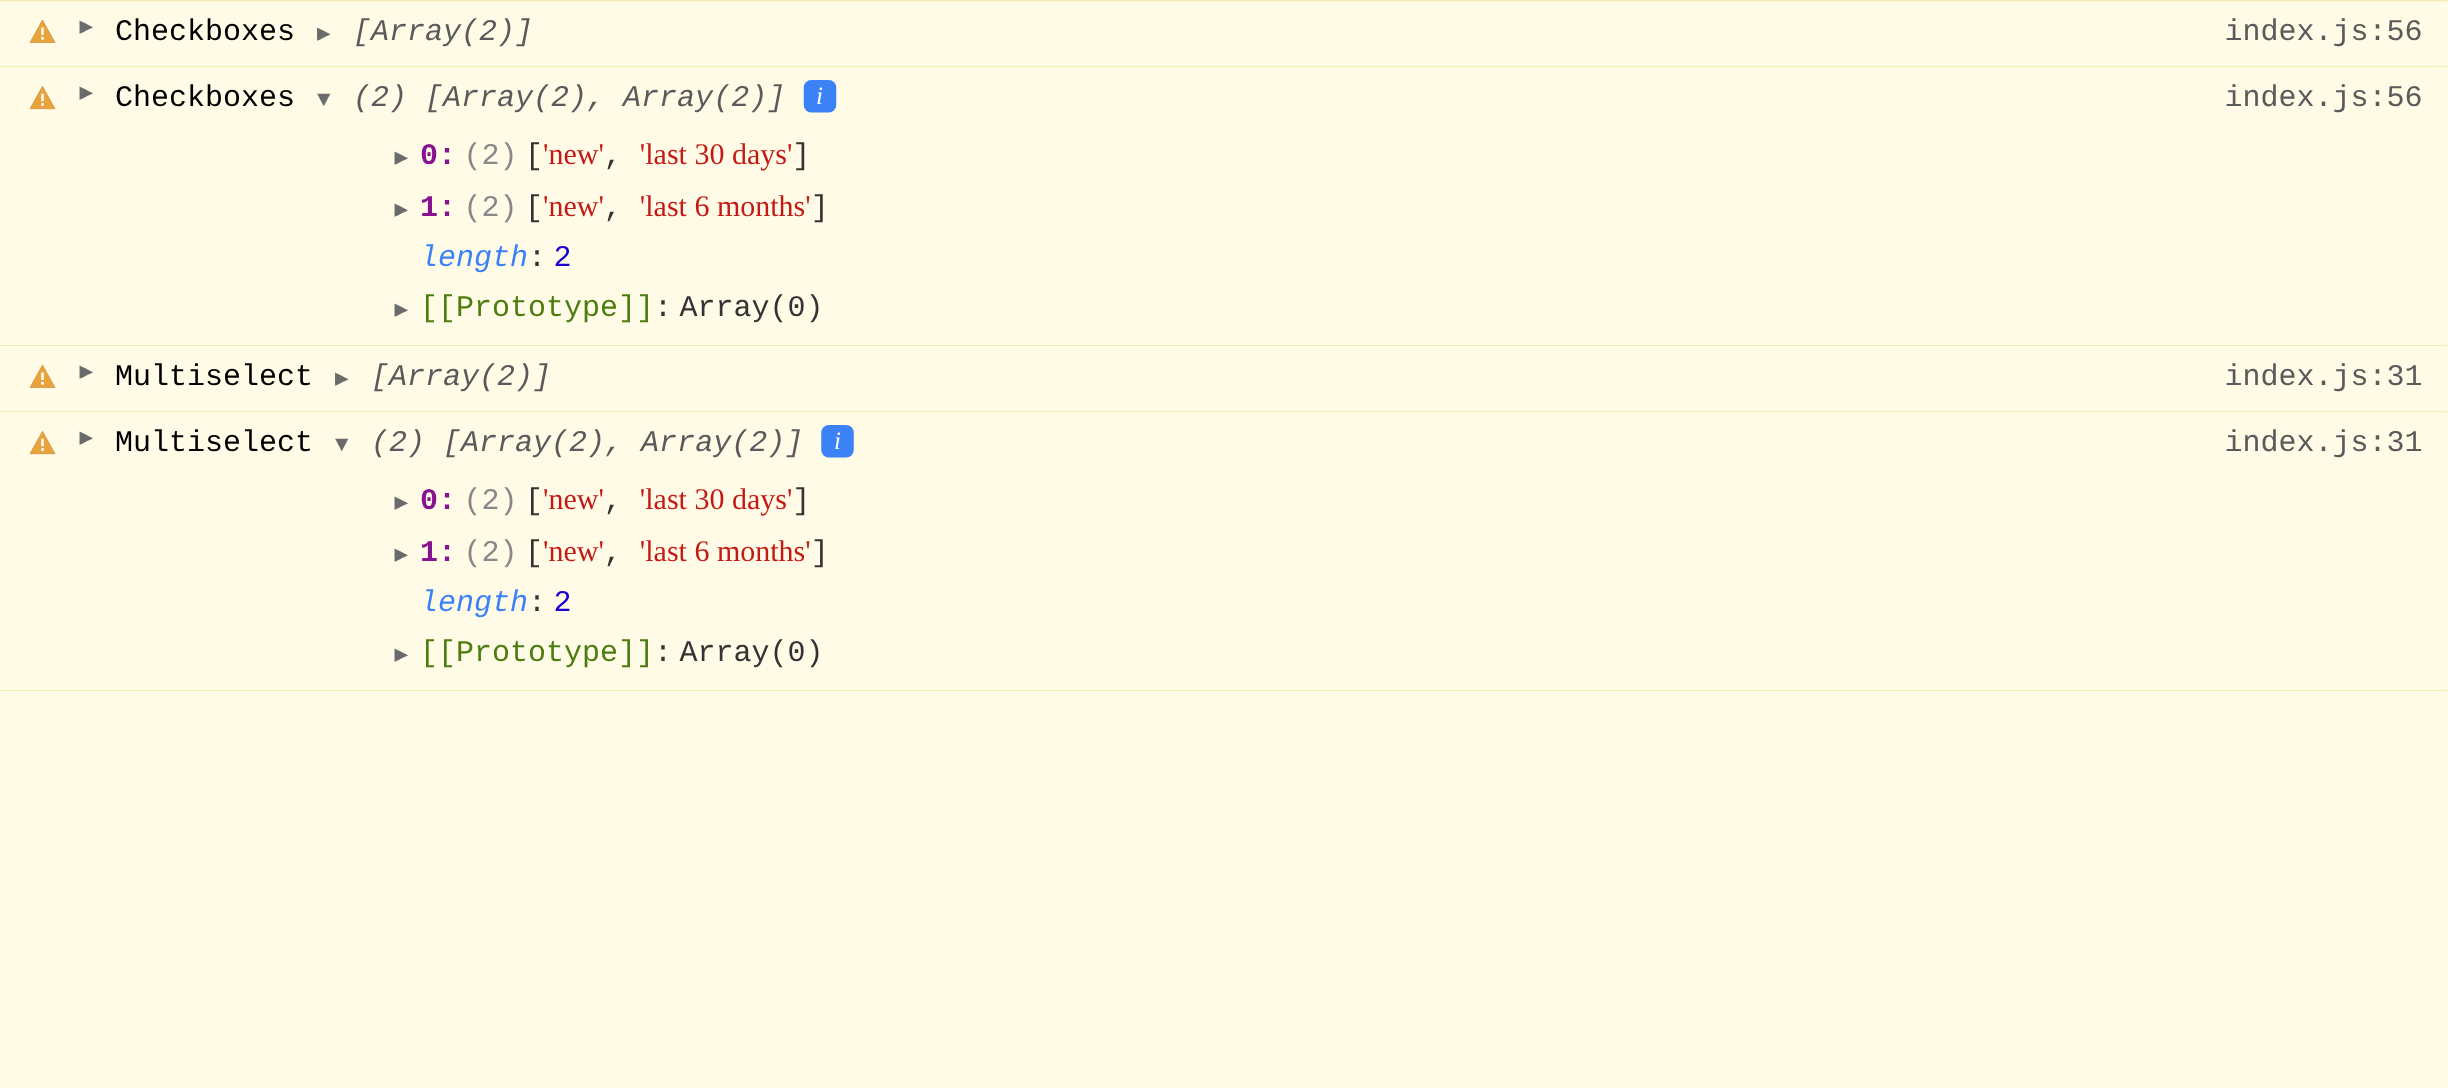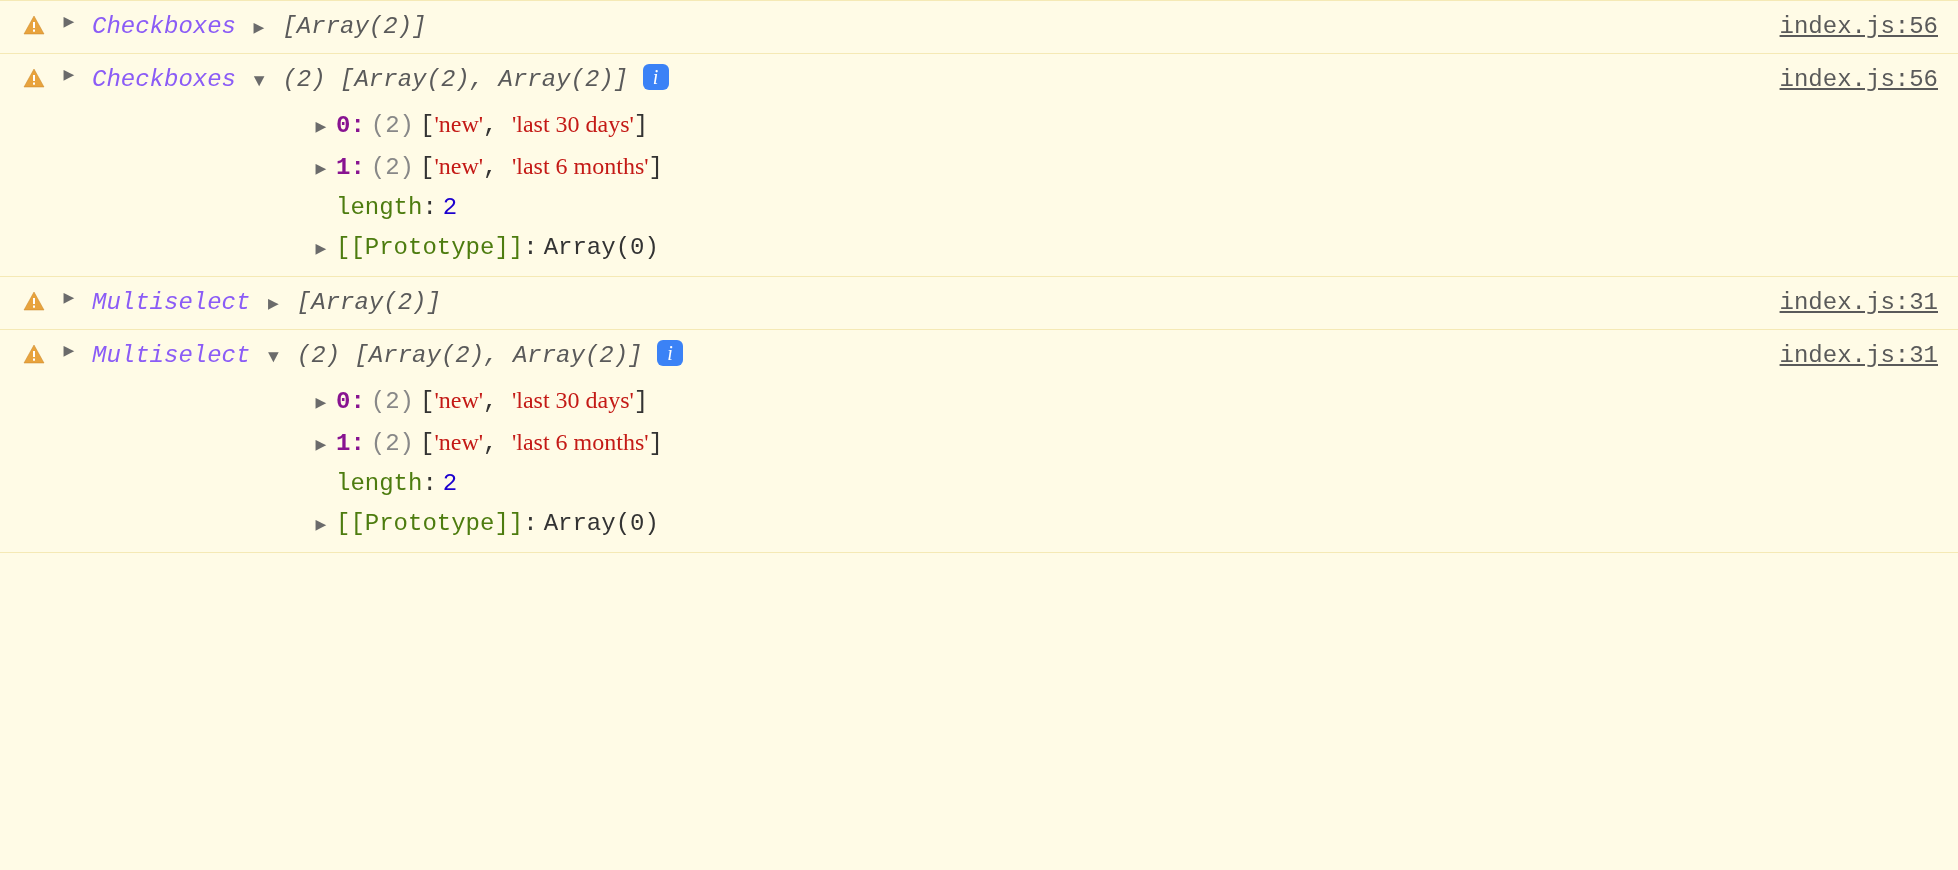--- a/index.html
+++ b/index.html
@@ -33,32 +33,30 @@
   .tri {
     display: inline-block;
     color: #6b6b6b;
     font-size: 18px;
     width: 18px;
     text-align: center;
     user-select: none;
     cursor: pointer;
   }
   .label {
-    color: #8b5cf6;
-    font-style: italic;
+    color: #000000;
   }
   .preview {
     color: #5a5a5a;
     font-style: italic;
     text-align: right;
   }
   .source {
     margin-left: auto;
     color: #5a5a5a;
-    text-decoration: underline;
     white-space: nowrap;
     font-style: normal;
     cursor: pointer;
   }
   .info-badge {
     display: inline-flex;
     align-items: center;
     justify-content: center;
     background: #3b82f6;
     color: #fff;
@@ -78,21 +76,21 @@
   }
   .expanded-line {
     display: flex;
     align-items: baseline;
     gap: 6px;
     padding: 2px 0;
   }
   .idx { color: #881391; font-weight: 600; }
   .count-gray { color: #888; }
   .str { color: #c41a16; font-family: Liberation Serif, serif; }
-  .len-key { color: #4d7c0f; }
+  .len-key { color: #3b82f6; font-style: italic; }
   .len-val { color: #1c00cf; }
   .gray { color: #4d7c0f; }
   .bracket { color: #333; }
 </style>
 </head>
 <body>
 
 <div class="entry">
   <div class="row1">
     <svg class="warn-icon" viewBox="0 0 24 24">

